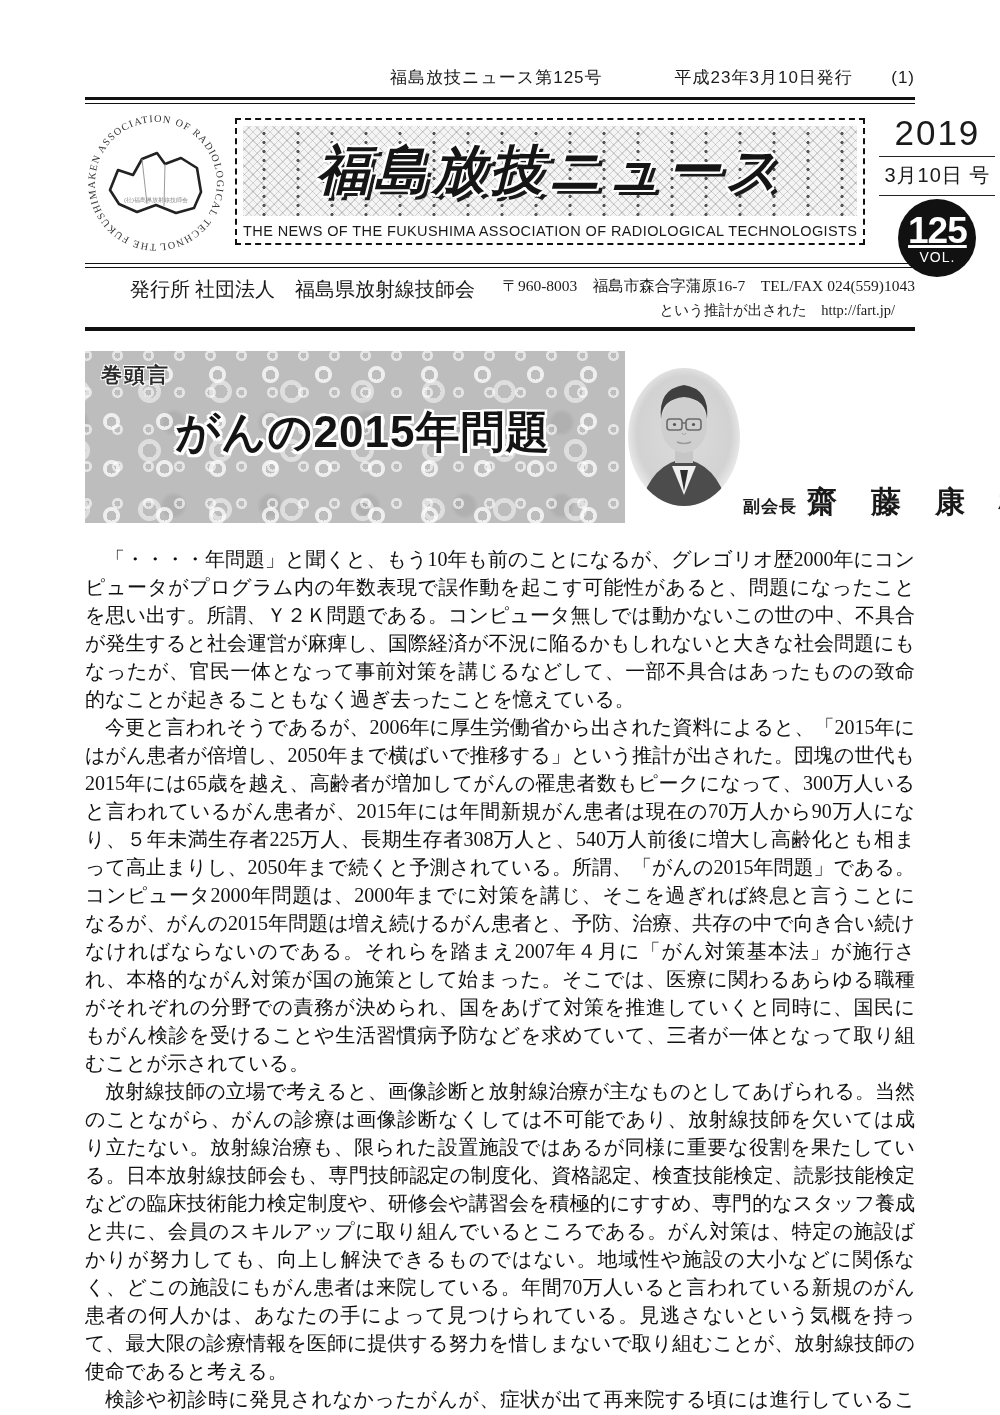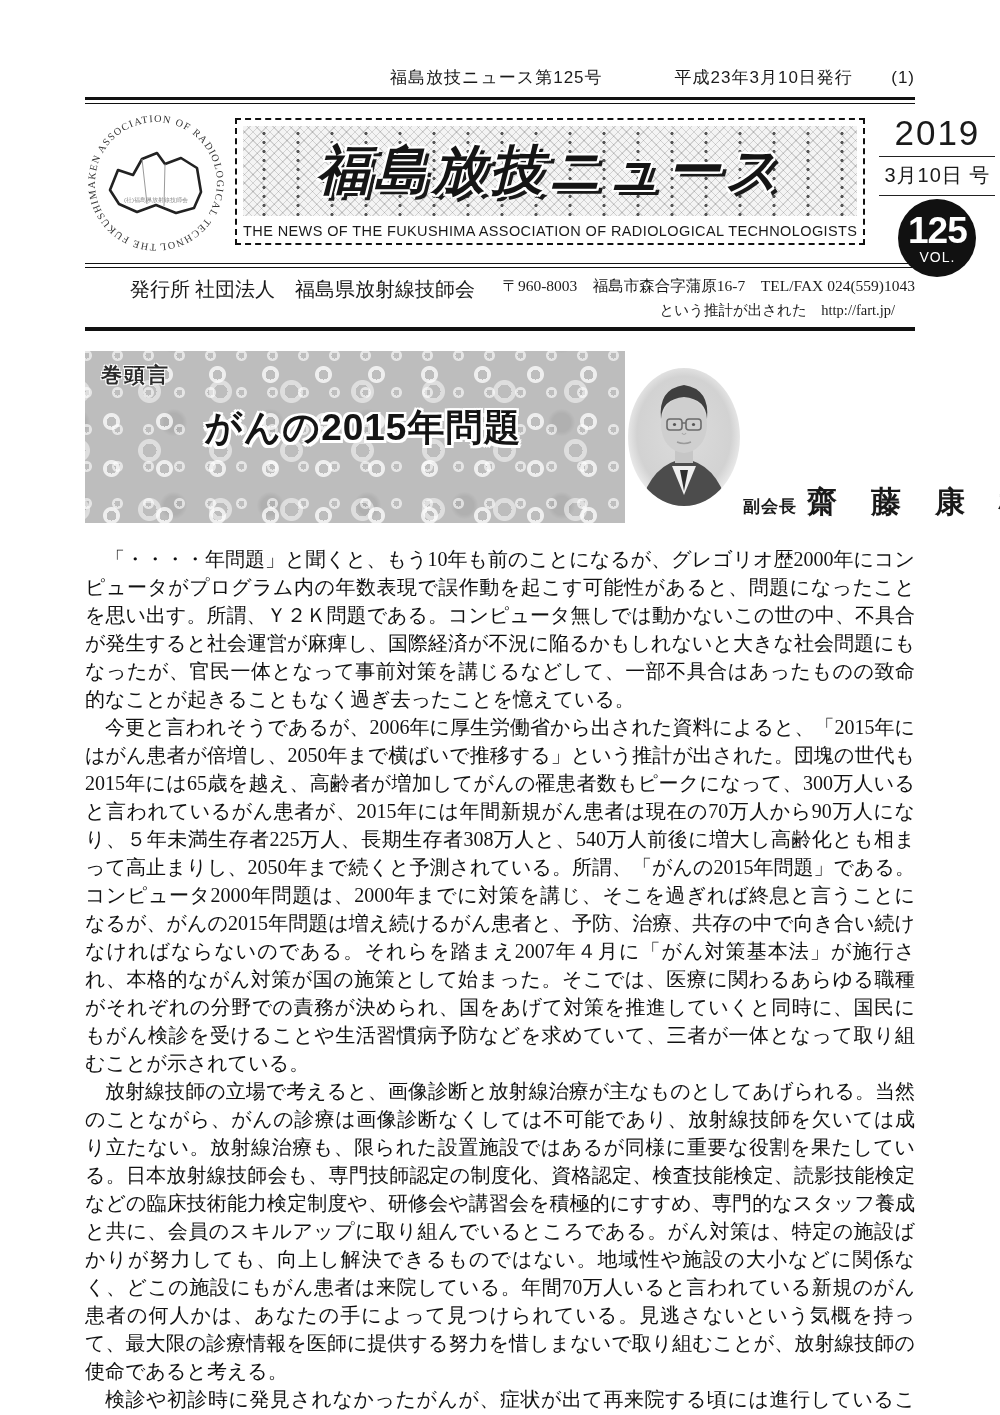--- a/index.html
+++ b/index.html
@@ -50,21 +50,21 @@
   }
   .mast-right{flex:0 0 auto;width:120px;text-align:center;padding-top:2px;}
   .mast-year{font-size:35px;letter-spacing:2px;line-height:1.1;}
   .mast-right .sep{display:block;border-top:1.5px solid #222;margin:3px 2px;}
   .mast-issuedate{font-size:20px;letter-spacing:1px;padding:2px 0 3px;}
   .vol-circle{
     width:78px;height:78px;border-radius:50%;background:#111;color:#fff;
     margin:3px auto 0;display:flex;flex-direction:column;align-items:center;justify-content:center;
     position:relative;z-index:2;
   }
-  .vol-num{font-size:37px;font-weight:800;letter-spacing:-1px;line-height:1;}
+  .vol-num{font-size:37px;font-weight:800;letter-spacing:-1px;line-height:1;text-decoration:underline;}
   .vol-label{font-size:14px;letter-spacing:1px;line-height:1;margin-top:1px;}
 
   .rule-double-thin{height:3px;border-top:1.5px solid #111;border-bottom:1.5px solid #111;margin-top:-14px;}
 
   
   .publisher{display:flex;align-items:flex-start;margin-top:8px;
     font-family:"Liberation Serif","DejaVu Serif",serif;}
   .pub-label{font-size:20px;margin-left:45px;white-space:nowrap;}
   .pub-right{margin-left:auto;display:flex;flex-direction:column;}
   .pub-address{font-size:15.5px;white-space:nowrap;}
@@ -83,21 +83,21 @@
       #bdbdbd;
   }
   .section-label{
     position:absolute;top:10px;left:16px;font-size:21px;font-weight:bold;color:#2b2b2b;
     text-shadow:-1px -1px 0 rgba(255,255,255,.9),1px -1px 0 rgba(255,255,255,.9),
                 -1px 1px 0 rgba(255,255,255,.9),1px 1px 0 rgba(255,255,255,.9);
     letter-spacing:2px;
   }
   .article-title{
     position:absolute;top:52px;left:16px;right:0;text-align:center;
-    font-size:37px;font-weight:900;color:#141414;letter-spacing:1px;white-space:nowrap;
+    font-size:44px;font-weight:900;color:#141414;letter-spacing:1px;white-space:nowrap;
     text-shadow:
       -2.5px -2.5px 0 #fff, 2.5px -2.5px 0 #fff, -2.5px 2.5px 0 #fff, 2.5px 2.5px 0 #fff,
       -2.5px 0 0 #fff, 2.5px 0 0 #fff, 0 -2.5px 0 #fff, 0 2.5px 0 #fff;
   }
   .author-col{flex:1 1 auto;display:flex;flex-direction:row;align-items:center;}
   .photo{width:118px;height:142px;margin-top:2px;}
   .author-line{margin-top:6px;align-self:flex-end;white-space:nowrap;
     display:flex;align-items:baseline;}
   .author-title{font-size:17px;font-weight:bold;letter-spacing:1px;}
   .author-name{font-size:30px;font-weight:bold;letter-spacing:2px;margin-left:10px;}

